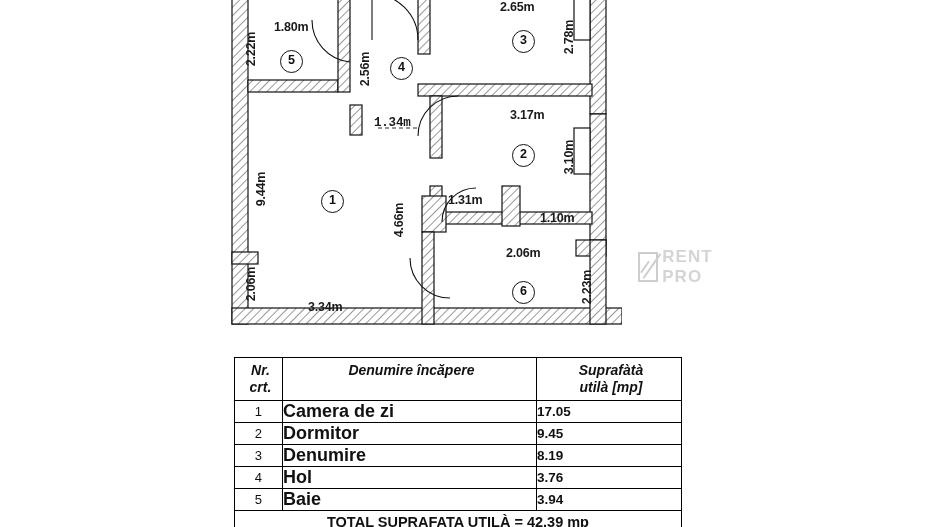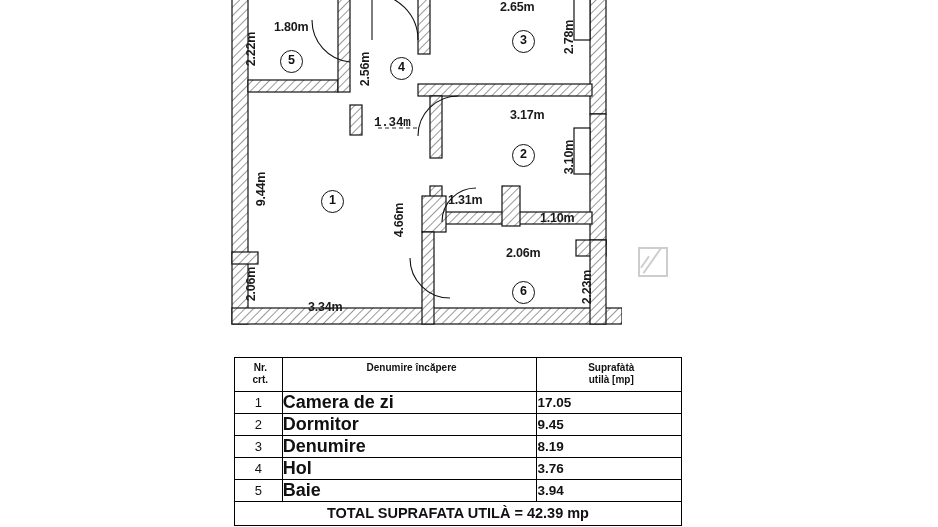--- a/index.html
+++ b/index.html
@@ -109,24 +109,25 @@
     width: 448px;
     font-size: 13.5px;
   }
   table.area-table th,
   table.area-table td {
     border: 1px solid #000;
     padding: 0;
   }
   table.area-table thead th {
     font-weight: bold;
-    font-size: 10px;
+    font-size: 14px;
     padding: 4px 0 5px 4px;
     vertical-align: top;
     line-height: 1.18;
+    font-style: italic;
   }
   th.col-nr { width: 44px; text-align: center; }
   th.col-name { width: 258px; text-align: center; }
   th.col-area { width: 144px; text-align: center; }
 
   td.c-nr {
     text-align: center;
     height: 21px;
     font-size: 13px;
   }
@@ -230,20 +231,21 @@
     <div class="dim vert" style="left:126px; top:62px;">2.56m</div>
     <div class="dim vert" style="left:330px; top:30px;">2.78m</div>
     <div class="dim vert" style="left:330px; top:150px;">3.10m</div>
     <div class="dim vert" style="left:22px;  top:182px;">9.44m</div>
     <div class="dim vert" style="left:160px; top:213px;">4.66m</div>
     <div class="dim vert" style="left:12px;  top:277px;">2.06m</div>
     <div class="dim vert" style="left:348px; top:280px;">2.23m</div>
 
     <div id="watermark">
       <div class="wm-mark"></div>
+      <div class="wm-text">RENT PRO</div>
     </div>
   </div>
 
   <div id="table-wrap">
     <table class="area-table">
       <thead>
         <tr>
           <th class="col-nr">
             <div>Nr.</div>
             <div>crt.</div>

